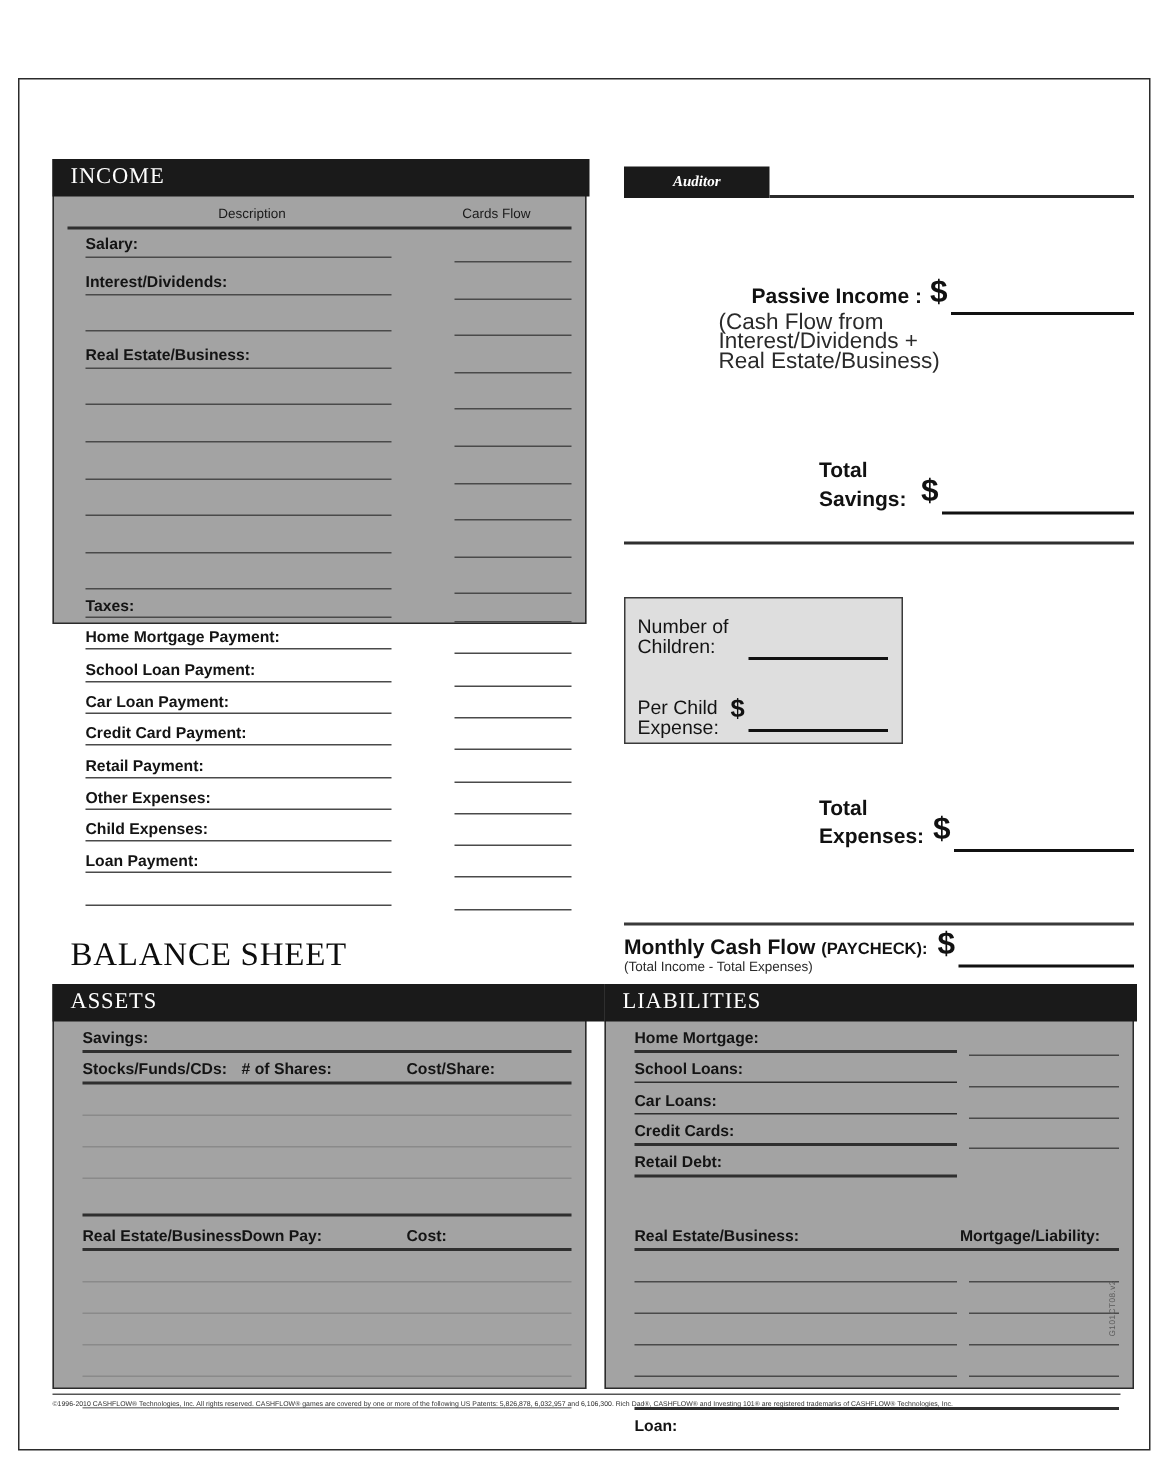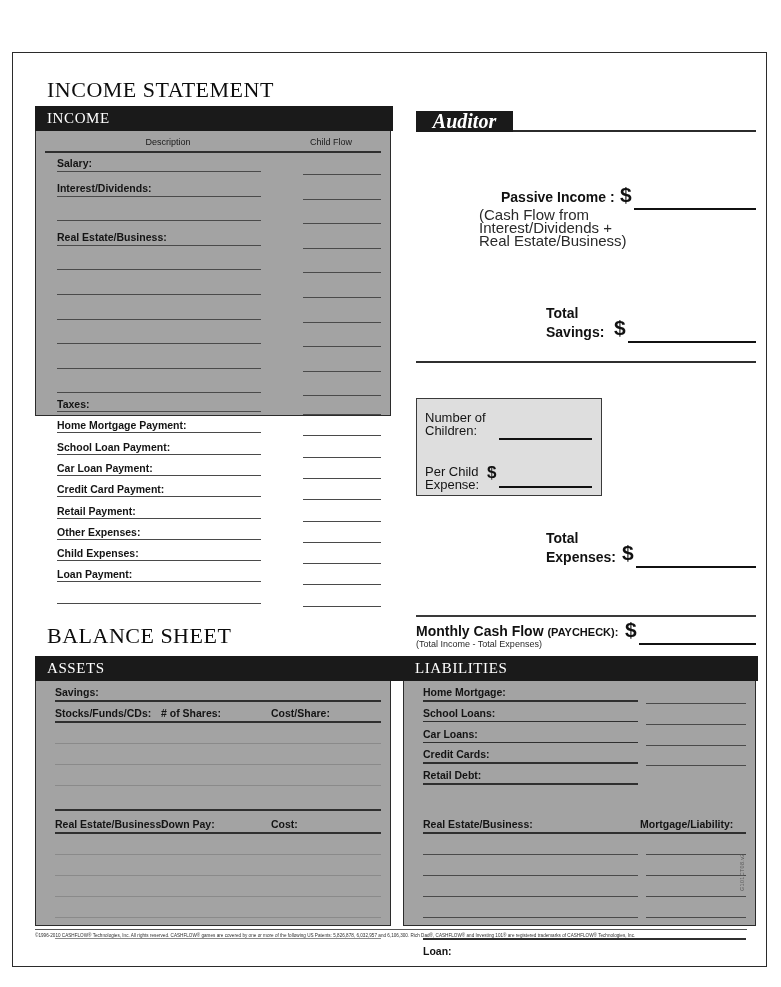--- a/index.html
+++ b/index.html
@@ -76,21 +76,21 @@
     white-space:nowrap;
   }
 
   
   #auditor-bar{
     position:absolute;
     left:403px;top:58px;width:97px;height:21px;
     background:#1a1a1a;color:#fff;
     font-family:"Liberation Serif", serif;
     font-style:italic;font-weight:bold;
-    font-size:20px;
+    font-size:10px;
     display:flex;align-items:center;justify-content:center;
     box-sizing:border-box;
   }
   #auditor-rule{
     position:absolute;left:500px;top:77px;width:243px;height:2px;background:#2b2b2b;
   }
 
   .big-label{
     position:absolute;
     font-size:14px;
@@ -162,30 +162,29 @@
     transform-origin:left top;
     white-space:nowrap;
     letter-spacing:0.3px;
   }
 </style>
 </head>
 <body>
 
 <div class="page">
 
-  <div class="doc-title" id="income-statement-title">INCOME STATEMENT</div>
 
   <div class="panel" id="income-panel" style="left:22px;top:53px;width:356px;height:310px;">
     <div class="bar" style="left:-1px;top:-1px;width:358px;height:25px;">
       <span>INCOME</span>
     </div>
   </div>
 
   <div class="colhdr" id="inc-desc-hdr" style="left:60px;top:84px;width:190px;">Description</div>
-  <div class="colhdr" id="inc-cf-hdr" style="left:278px;top:84px;width:80px;">Child Flow</div>
+  <div class="colhdr" id="inc-cf-hdr" style="left:278px;top:84px;width:80px;">Cards Flow</div>
   <div class="rule thick" style="left:32px;top:98px;width:336px;"></div>
 
   <div id="income-rows">
       <div class="rowlabel" style="left:44px;top:104px;">Salary:</div>
       <div class="rule" style="left:44px;top:118px;width:204px;"></div>
       <div class="rule" style="left:290px;top:121px;width:78px;"></div>
       <div class="rowlabel" style="left:44px;top:128.6px;">Interest/Dividends:</div>
       <div class="rule" style="left:44px;top:142.6px;width:204px;"></div>
       <div class="rule" style="left:290px;top:145.6px;width:78px;"></div>
       <div class="rule" style="left:44px;top:167.2px;width:204px;"></div>

